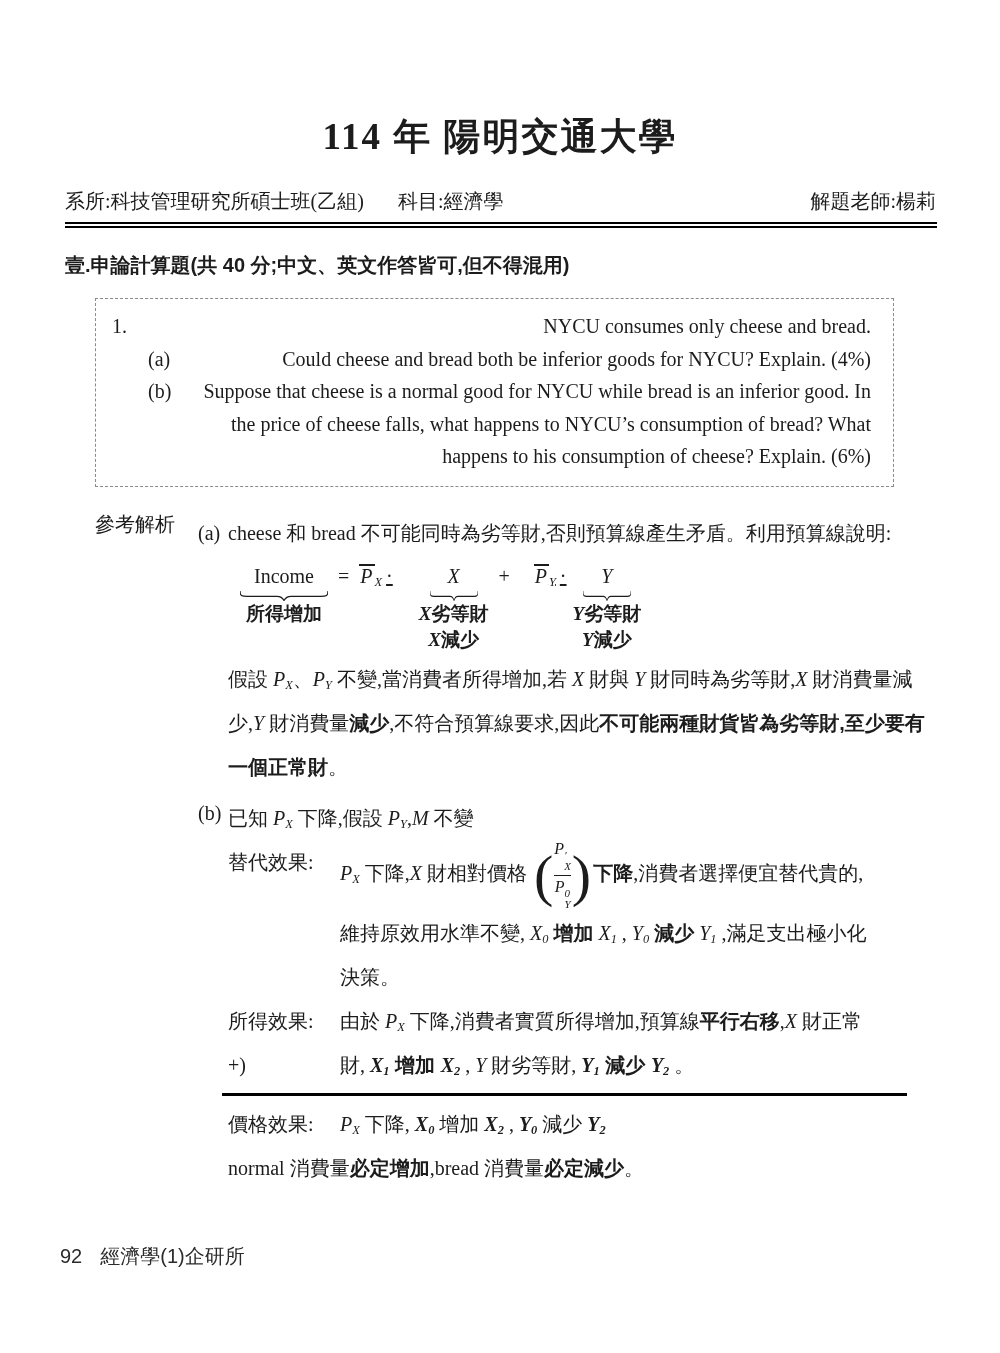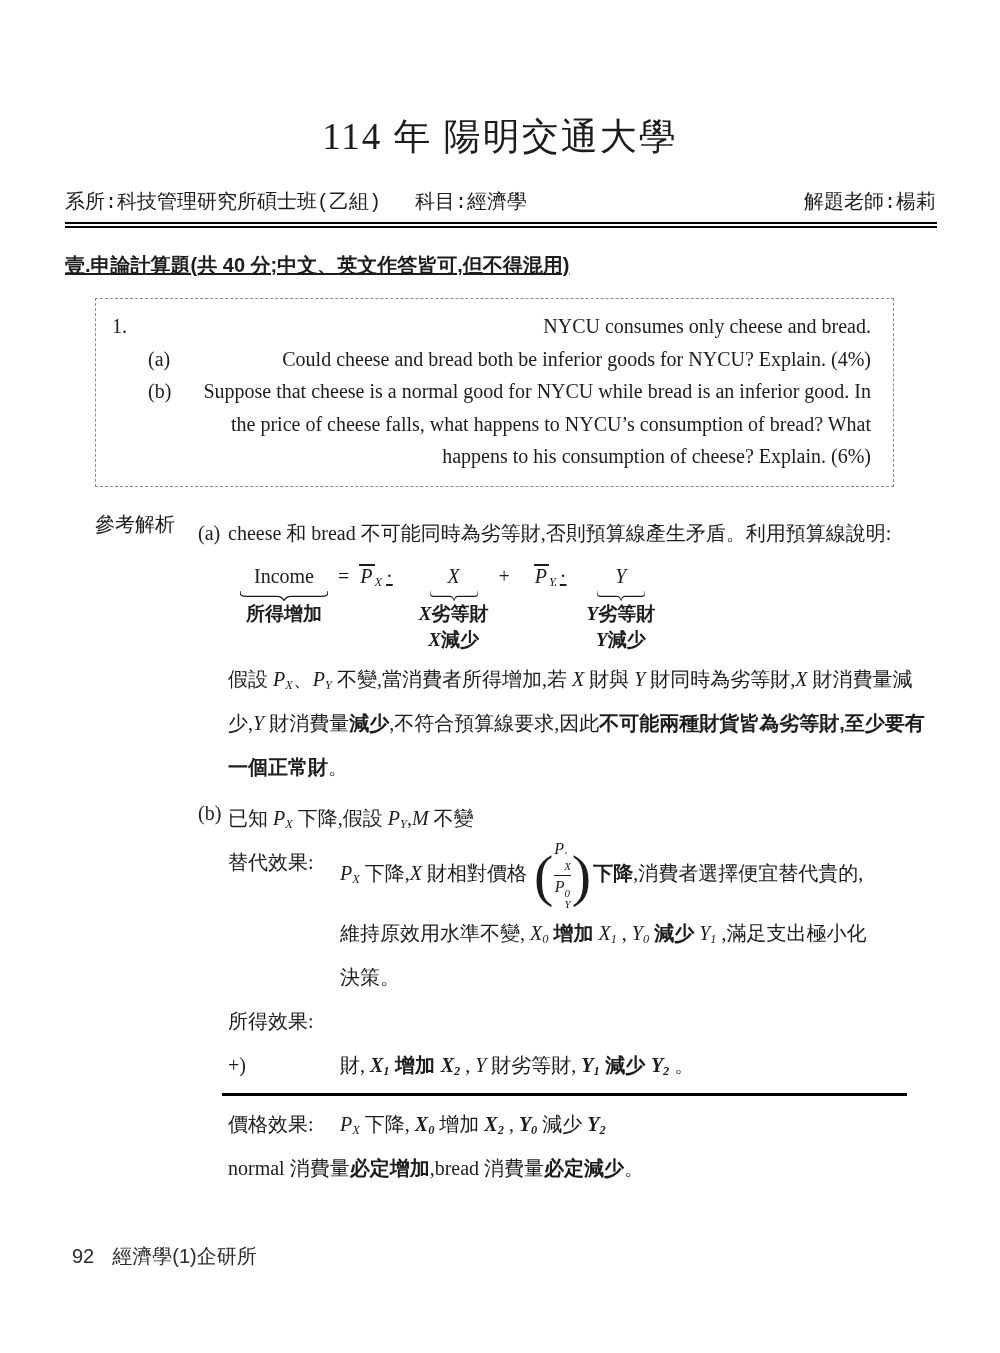--- a/index.html
+++ b/index.html
@@ -7,35 +7,34 @@
   body {
     width:1000px; height:1353px; margin:0 auto;
     font-family:"Liberation Serif","DejaVu Serif",serif;
     color:#1c1c1c; overflow:hidden;
   }
   .page { position:relative; width:1000px; height:1353px; background:#fff; }
 
   
   .title {
     padding-top:112px; text-align:center;
-    font-size:37px; font-weight:normal; letter-spacing:2px;
+    font-size:37px; font-weight:bold; letter-spacing:2px;
   }
   .meta {
     display:flex; justify-content:space-between; align-items:baseline;
-    margin:26px 64px 0 65px; font-size:20px;font-family:Liberation Mono, monospace;
+    margin:26px 64px 0 65px; font-size:20px;
   }
   .meta-left .gap { display:inline-block; width:34px; }
   .double-rule {
     margin:7px 63px 0 65px; height:6px;
     border-top:2px solid #000; border-bottom:2px solid #000;
   }
   .section-heading {
     margin:24px 65px 0 65px; font-size:20px; font-weight:bold;
     font-family:"Liberation Sans","DejaVu Sans",sans-serif;
-    text-decoration:underline;
   }
 
   
   .qbox {
     margin:19px 106px 0 95px;
     border:1px dashed #8a8a8a;
     padding:11px 22px 13px 16px;
     font-size:20px; line-height:1.63;
   }
   .qrow { display:flex; }
@@ -76,21 +75,21 @@
     font-size:19px; font-weight:bold; white-space:nowrap;
     font-family:"Liberation Sans","DejaVu Sans",sans-serif;
     line-height:1.35;
   }
   .f-lab .var { font-weight:bold; }
   .brace { display:block; margin-top:1px; height:11px; }
   .brace-w { width:88px; }
   .brace-n { width:48px; }
   .f-op { margin:0 10px; }
   .f-term { white-space:nowrap; margin-right:26px;text-decoration:underline; }
-  .f-term.second { margin-left:14px; margin-right:20px; }
+  .f-term.second { margin-left:14px; margin-right:6px; }
   .pbar {
     display:inline-block; border-top:2px solid #1c1c1c;
     font-style:italic; line-height:1.05; padding:0 2px 0 1px;
   }
   .dot { margin-left:4px; }
 
   .p2 { margin-top:2px; }
 
   
   .effect { display:flex; }
@@ -103,21 +102,21 @@
   .frac { display:inline-flex; flex-direction:column; align-items:center; font-size:16px; line-height:1.15; margin:0 1px; }
   .fbar { width:100%; border-top:1.5px solid #1c1c1c; margin:2px 0; }
   .frac i { font-family:"Liberation Serif","DejaVu Serif",serif; }
   .ss { display:inline-flex; flex-direction:column; align-items:flex-start; font-size:11px; line-height:1.05; vertical-align:-0.45em; font-style:italic; }
 
   .sum-rule { border-top:3px solid #000; margin:6px 28px 6px -6px; }
   .conclusion { }
 
   
   .footer {
-    position:absolute; left:72px; top:1243px; font-size:20px;
+    position:absolute; left:60px; top:1243px; font-size:20px;
     font-family:"Liberation Sans","DejaVu Sans",sans-serif; color:#2b2b2b;
   }
   .footer .pnum { margin-right:18px; }
 </style>
 </head>
 <body>
 
 <div class="page">
 
   <h1 class="title">114 年 陽明交通大學</h1>
@@ -220,20 +219,21 @@
                     <span class="paren">)</span>
                   </span><span><span class="bold">下降</span><span>,消費者選擇便宜替代貴的,</span></span>
               </div>
               <div><span>維持原效用水準不變, </span><span class="var">X<sub>0</sub></span><span> </span><span class="bold">增加</span><span> </span><span class="var">X<sub>1</sub></span><span> , </span><span class="var">Y<sub>0</sub></span><span> </span><span class="bold">減少</span><span> </span><span class="var">Y<sub>1</sub></span><span> ,滿足支出極小化</span></div>
               <div><span>決策。</span></div>
             </div>
           </div>
 
           <div class="effect">
             <span class="eff-label">所得效果:</span>
+            <div class="eff-content"><span>由於 </span><span class="var">P<sub>X</sub></span><span> 下降,消費者實質所得增加,預算線</span><span class="bold">平行右移</span><span>,</span><span class="var">X</span><span> 財正常</span></div>
           </div>
 
           <div class="effect">
             <span class="eff-label">+)</span>
             <div class="eff-content"><span>財, </span><span class="var bold">X<sub>1</sub></span><span class="bold"> 增加 </span><span class="var bold">X<sub>2</sub></span><span> , </span><span class="var">Y</span><span> 財劣等財, </span><span class="var bold">Y<sub>1</sub></span><span class="bold"> 減少 </span><span class="var bold">Y<sub>2</sub></span><span> 。</span></div>
           </div>
 
           <div class="sum-rule"></div>
 
           <div class="effect">

